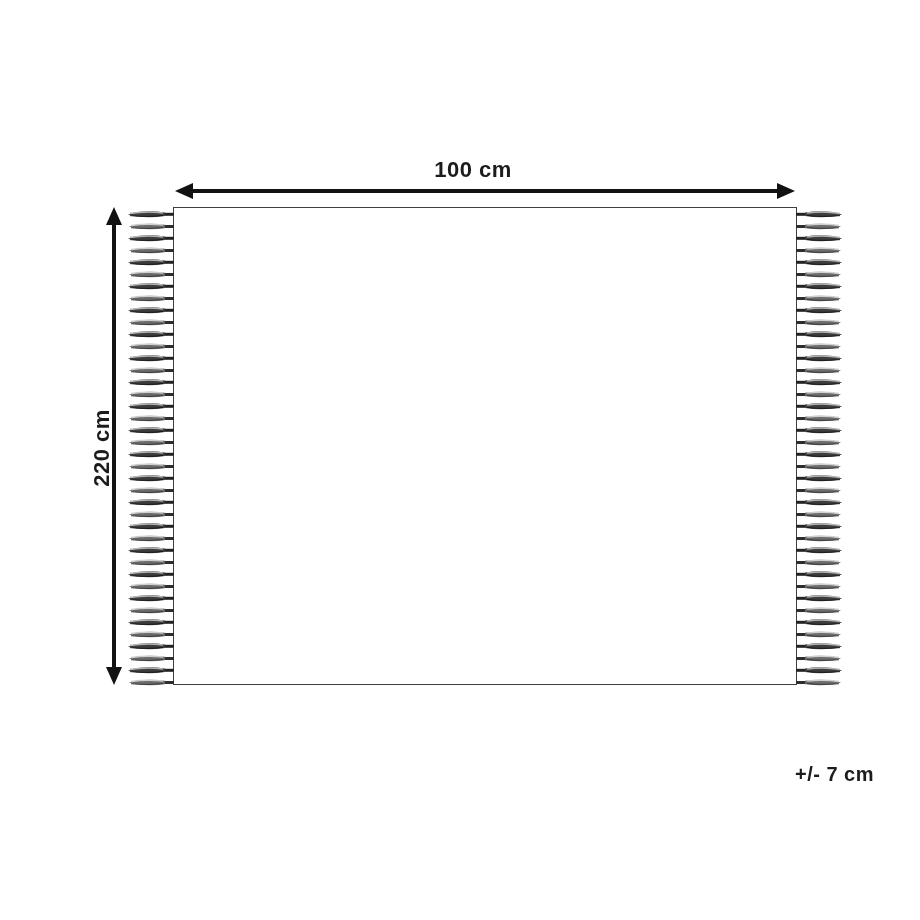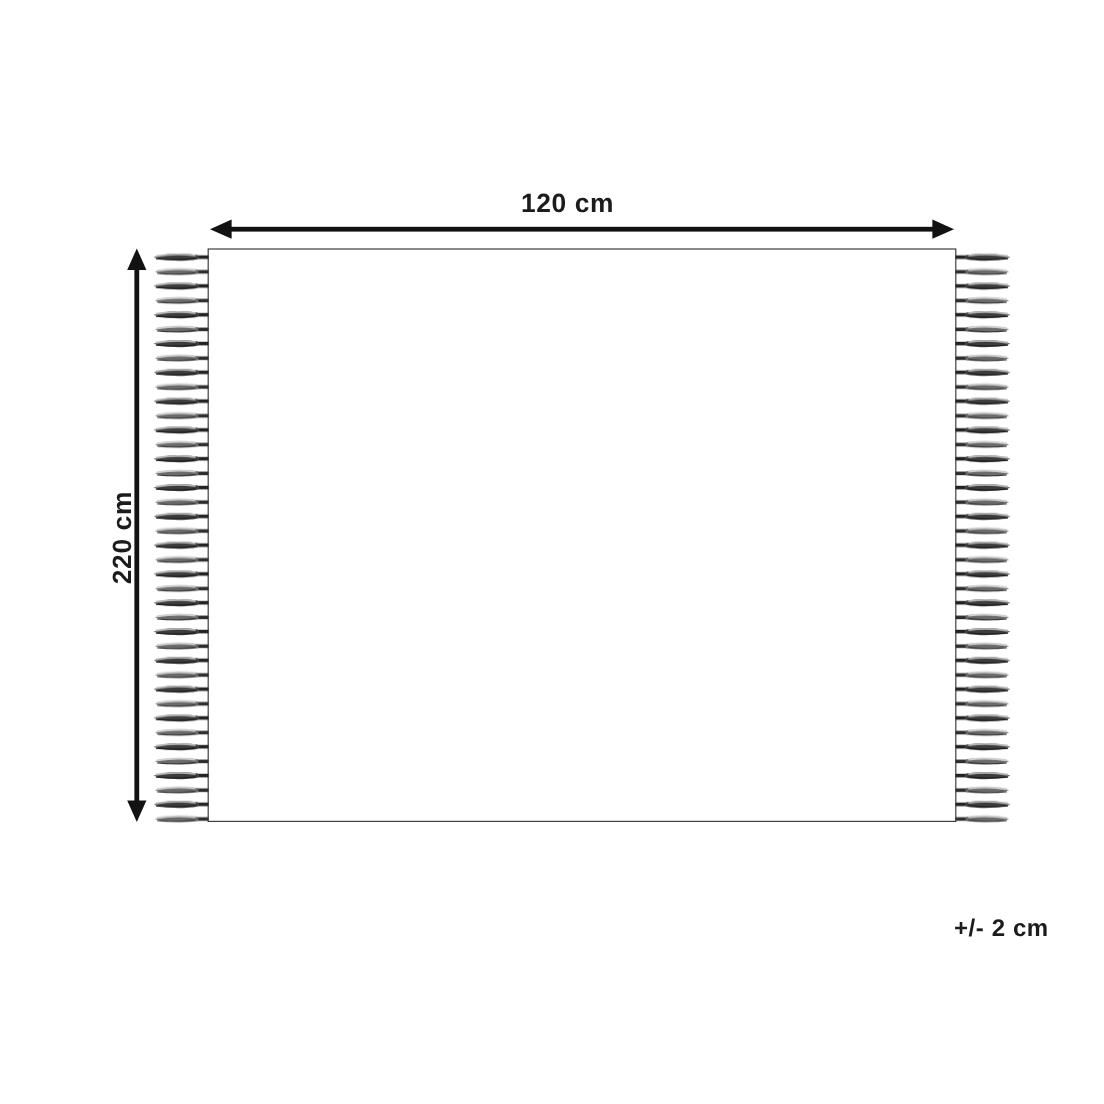--- a/index.html
+++ b/index.html
@@ -144,22 +144,22 @@
 
   <svg class="fringe fringe-right" width="49" height="478" viewBox="0 0 49 478" aria-hidden="true">
     <g transform="translate(49,0) scale(-1,1)">
       <rect width="49" height="478" fill="url(#tassel-tile)"></rect>
     </g>
   </svg>
 
   <div class="dim-line-h"></div>
   <div class="arrowhead head-left"></div>
   <div class="arrowhead head-right"></div>
-  <div class="dim-label label-width">120 cm</div>
+  <div class="dim-label label-width">100 cm</div>
 
   <div class="dim-line-v"></div>
   <div class="arrowhead head-up"></div>
   <div class="arrowhead head-down"></div>
   <div class="dim-label label-height">220 cm</div>
 
-  <div class="dim-label label-tolerance">+/- 2 cm</div>
+  <div class="dim-label label-tolerance">+/- 7 cm</div>
 
 </div>
 
 </body></html>

